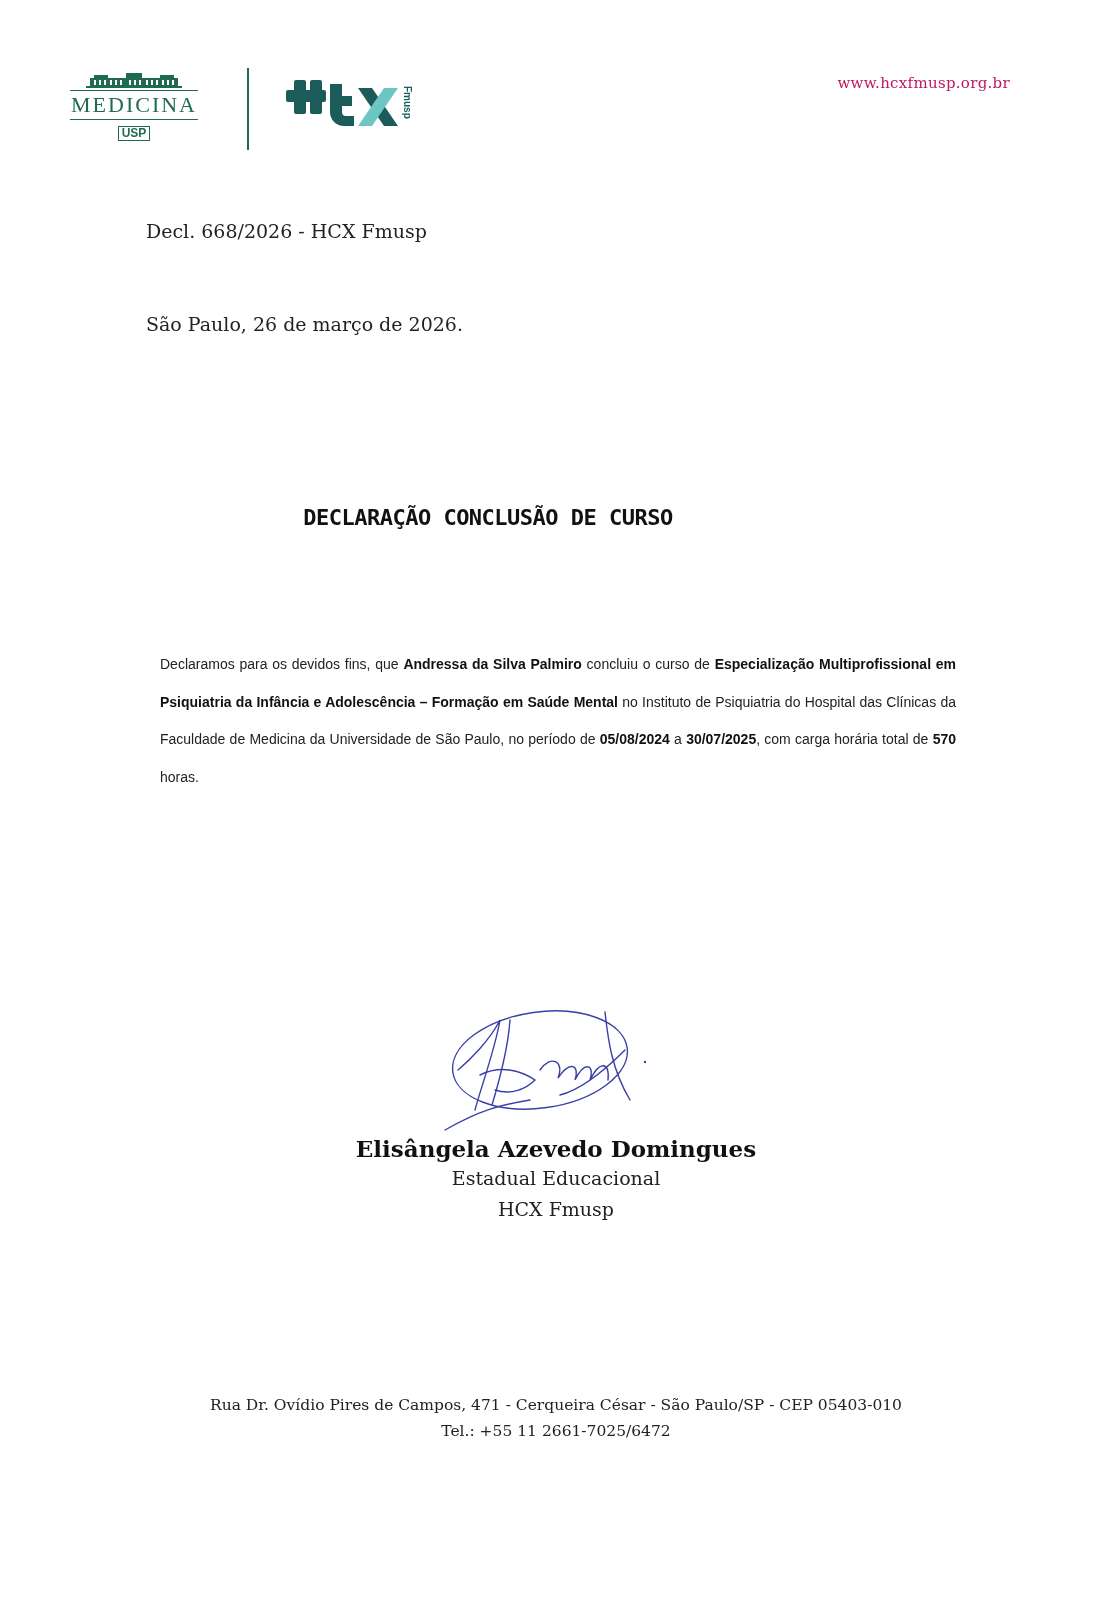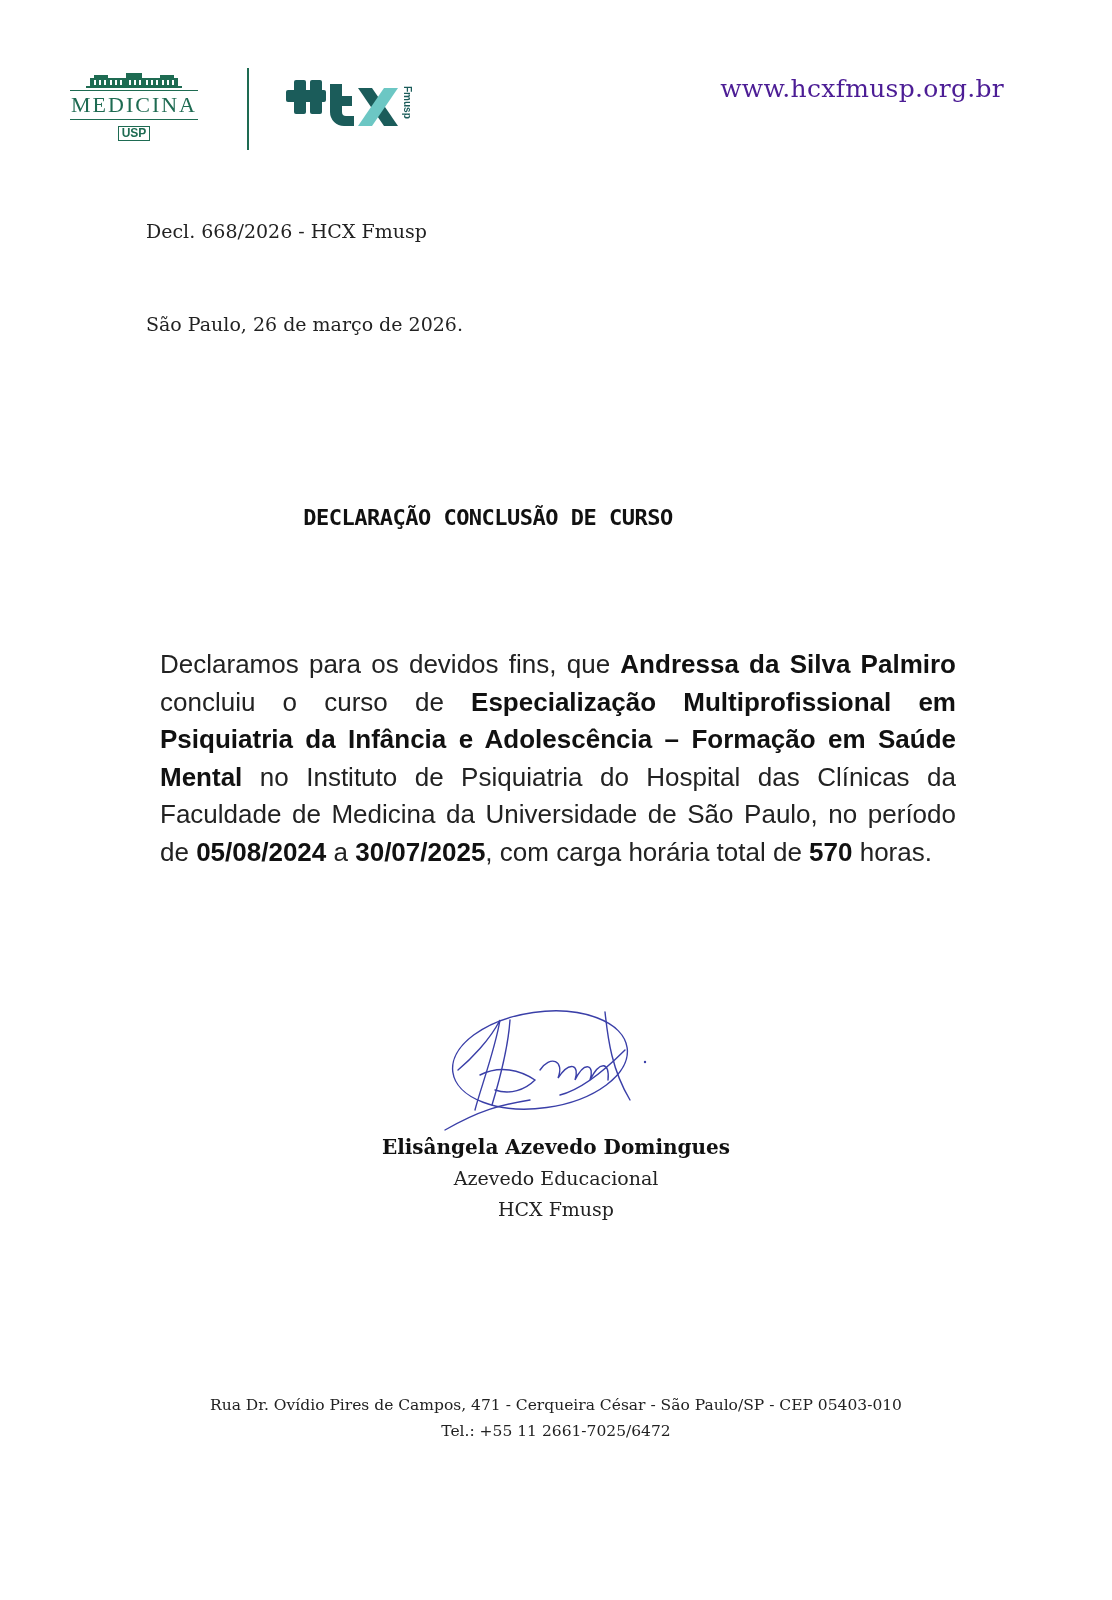--- a/index.html
+++ b/index.html
@@ -5,28 +5,28 @@
   html, body { margin:0; padding:0; background:#ffffff; }
   body { width:1112px; height:1600px; position:relative; overflow:hidden; font-family:"DejaVu Serif", serif; color:#222; }
   .abs { position:absolute; }
   .logo-medicina { left:64px; top:72px; width:140px; height:80px; text-align:center; color:#1e6b52; }
   .building { display:block; margin:0 auto; }
   .medicina-text { font-family:"Liberation Serif", serif; font-size:22px; letter-spacing:2px; color:#1e6b52; margin-top:2px; line-height:24px; }
   .med-line { height:1px; background:#1e6b52; margin:2px 6px; }
   .usp-text { font-family:"Liberation Sans", sans-serif; font-size:12px; font-weight:bold; color:#1e6b52; border:1px solid #1e6b52; display:inline-block; padding:0 3px; line-height:13px; margin-top:3px;}
   .divider { left:247px; top:68px; width:2px; height:82px; background:#1e6b52; }
   .logo-hcx { left:286px; top:78px; width:140px; height:56px; }
-  .url { right:108px; top:74px; font-family:"DejaVu Serif", serif; font-size:25px; color:#4c1d95; letter-spacing:0.3px; }
+  .url { right:102px; top:74px; font-family:"DejaVu Serif", serif; font-size:15px; color:#be185d; letter-spacing:0.3px; }
   .decl-num { left:146px; top:220px; font-size:19px; color:#222; }
   .date { left:146px; top:313px; font-size:19px; color:#222; }
   .title { left:0; width:976px; top:505px; text-align:center; font-size:22px; font-weight:bold; color:#111; font-family:"DejaVu Sans Mono", monospace; letter-spacing:-0.5px; }
-  .body-text { left:160px; top:646px; width:796px; font-size:26px; line-height:37.5px; color:#222; text-align:justify; font-family:"Liberation Sans", sans-serif; }
+  .body-text { left:160px; top:646px; width:796px; font-size:14px; line-height:37.5px; color:#222; text-align:justify; font-family:"Liberation Sans", sans-serif; }
   .body-text b { color:#111; }
   .signature { left:440px; top:1000px; width:280px; height:135px; }
-  .signer { left:0; width:1112px; top:1135px; text-align:center; font-size:20px; font-weight:bold; color:#111; }
+  .signer { left:0; width:1112px; top:1135px; text-align:center; font-size:23px; font-weight:bold; color:#111; }
   .role { left:0; width:1112px; top:1167px; text-align:center; font-size:19px; color:#222; }
   .org { left:0; width:1112px; top:1198px; text-align:center; font-size:19px; color:#222; }
   .addr { left:0; width:1112px; top:1396px; text-align:center; font-size:15.5px; color:#222; }
   .tel { left:0; width:1112px; top:1422px; text-align:center; font-size:15.5px; color:#222; }
 </style>
 </head>
 <body>
 
 <div class="abs logo-medicina">
   <svg class="building" width="96" height="16" viewBox="0 0 96 16">
@@ -97,17 +97,17 @@
       <path d="M100 70 C110 55, 125 60, 118 78 C130 60, 140 65, 135 80 C145 60, 155 65, 150 80 C160 60, 170 62, 168 80"></path>
       <path d="M165 12 C168 40, 172 70, 190 100"></path>
       <path d="M120 95 C140 90, 165 70, 185 50"></path>
       <path d="M5 130 C40 110, 60 105, 90 100"></path>
     </g>
     <circle cx="205" cy="62" r="1.2" fill="#3a3fa8"></circle>
   </svg>
 </div>
 
 <div class="abs signer">Elisângela Azevedo Domingues</div>
-<div class="abs role">Azevedo Educacional</div>
+<div class="abs role">Estadual Educacional</div>
 <div class="abs org">HCX Fmusp</div>
 
 <div class="abs addr">Rua Dr. Ovídio Pires de Campos, 471 - Cerqueira César -  São Paulo/SP - CEP 05403-010</div>
 <div class="abs tel">Tel.: +55 11 2661-7025/6472</div>
 
 </body></html>

